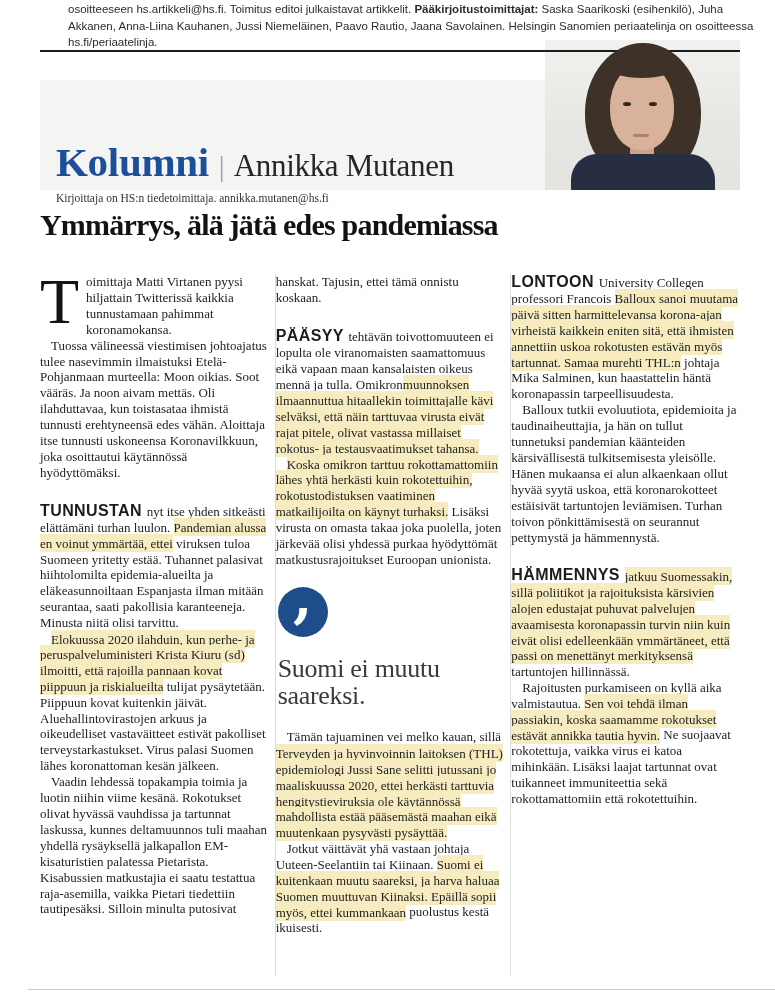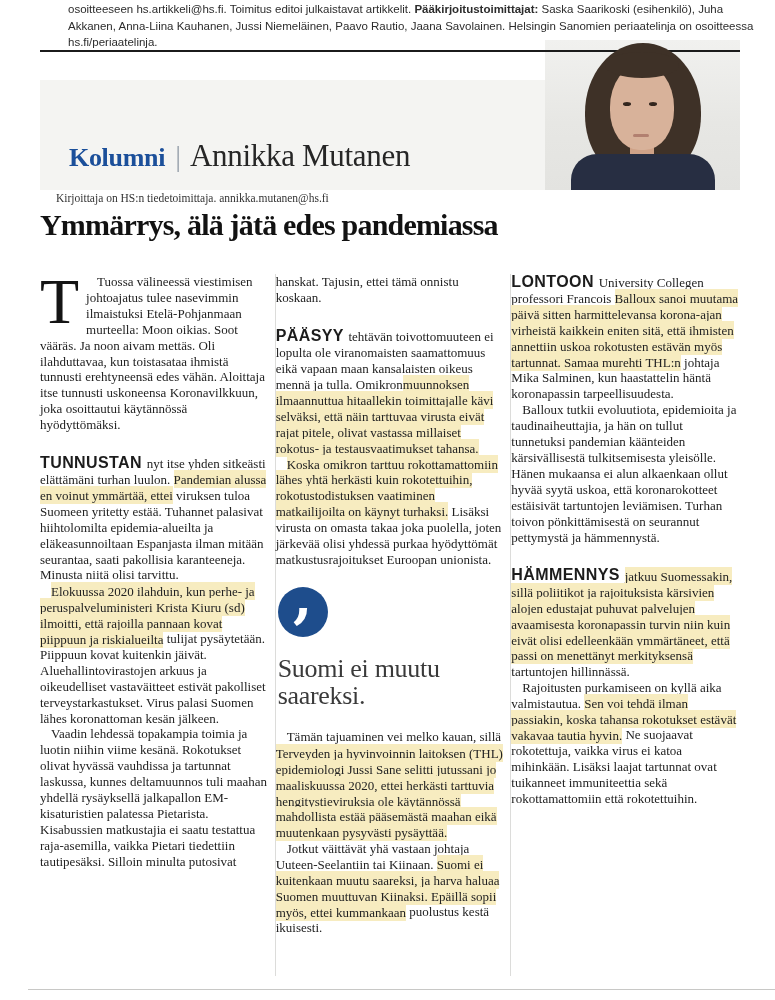--- a/index.html
+++ b/index.html
@@ -9,21 +9,21 @@
   
   .masthead{position:absolute;left:40px;top:1px;width:702px;
             font-family:"Liberation Sans",sans-serif;font-size:11.5px;line-height:16.5px;color:#2c2c2c;margin-left:28px;}
   .masthead p{margin:0;}
 
   
   .col-header{position:absolute;left:40px;top:40px;width:700px;height:150px;}
   .top-rule{position:absolute;left:0;right:0;top:10px;height:2px;background:#1b1b1b;z-index:1;}
   .banner{position:absolute;left:0;right:0;top:40px;bottom:0;background:#f4f4f2;}
   .kol-line{position:absolute;left:16px;top:58px;white-space:nowrap;}
-  .kolumni{font-size:26px;font-weight:bold;color:#1b4f9a;letter-spacing:-0.3px;margin-left:13px;}
+  .kolumni{font-size:41px;font-weight:bold;color:#1b4f9a;letter-spacing:-0.3px;}
   .kol-sep{font-size:29px;color:#9aa3ad;margin:0 9px 0 10px;font-weight:300;}
   .kol-author{font-size:31px;color:#262626;letter-spacing:-0.3px;}
   .byline{position:absolute;left:16px;top:112px;font-family:Liberation Serif, serif;
           font-size:11.5px;color:#333;}
 
   
   .photo{position:absolute;right:0;top:0;width:195px;height:150px;overflow:hidden;
          background:linear-gradient(180deg,#f1f1ef 0%,#e7e7e4 55%,#e3e3e0 100%);}
   .photo .hair{position:absolute;left:40px;top:3px;width:116px;height:134px;background:#3e3127;
                border-radius:50% 50% 40% 40% / 52% 52% 46% 46%;z-index:2;}
@@ -92,21 +92,21 @@
       <div class="eye r"></div>
       <div class="mouth"></div>
       <div class="shirt"></div>
     </div>
   </section>
 
   <h1 class="headline">Ymmärrys, älä jätä edes pandemiassa</h1>
 
   <main class="columns">
     <div class="col">
-        <p><span class="dc">T</span></p>
+        <p><span class="dc">T</span><span>oimittaja Matti Virtanen pyysi hiljattain Twitterissä kaikkia tunnustamaan pahimmat koronamokansa.</span></p>
         <p class="ind"><span>Tuossa välineessä viestimisen johtoajatus tulee nasevimmin ilmaistuksi Etelä-Pohjanmaan murteella: Moon oikias. Soot vääräs. Ja noon aivam mettäs. Oli ilahduttavaa, kun toistasataa ihmistä tunnusti erehtyneensä edes vähän. Aloittaja itse tunnusti uskoneensa Koronavilkkuun, joka osoittautui käytännössä hyödyttömäksi.</span></p>
         <p class="sp"><span class="lead">TUNNUSTAN </span><span>nyt itse yhden sitkeästi elättämäni turhan luulon. </span><span class="hl">Pandemian alussa en voinut ymmärtää, ettei</span><span> viruksen tuloa Suomeen yritetty estää. Tuhannet palasivat hiihtolomilta epidemia-alueilta ja eläkeasunnoiltaan Espanjasta ilman mitään seurantaa, saati pakollisia karanteeneja. Minusta niitä olisi tarvittu.</span></p>
         <p class="ind"><span class="hl">Elokuussa 2020 ilahduin, kun perhe- ja peruspalveluministeri Krista Kiuru (sd) ilmoitti, että rajoilla pannaan kovat piippuun ja riskialueilta</span><span> tulijat pysäytetään. Piippuun kovat kuitenkin jäivät. Aluehallintovirastojen arkuus ja oikeudelliset vastaväitteet estivät pakolliset terveystarkastukset. Virus palasi Suomen lähes koronattoman kesän jälkeen.</span></p>
         <p class="ind"><span>Vaadin lehdessä topakampia toimia ja luotin niihin viime kesänä. Rokotukset olivat hyvässä vauhdissa ja tartunnat laskussa, kunnes deltamuunnos tuli maahan yhdellä rysäyksellä jalkapallon EM-kisaturistien palatessa Pietarista. Kisabussien matkustajia ei saatu testattua raja-asemilla, vaikka Pietari tiedettiin tautipesäksi. Silloin minulta putosivat</span></p>
       </div>
     <div class="col">
         <p><span>hanskat. Tajusin, ettei tämä onnistu koskaan.</span></p>
         <p class="sp"><span class="lead">PÄÄSYY </span><span>tehtävän toivottomuuteen ei lopulta ole viranomaisten saamattomuus eikä vapaan maan kansalaisten oikeus mennä ja tulla. Omikron</span><span class="hl">muunnoksen ilmaannuttua hitaallekin toimittajalle kävi selväksi, että näin tarttuvaa virusta eivät rajat pitele, olivat vastassa millaiset rokotus- ja testausvaatimukset tahansa.</span></p>
         <p class="ind"><span class="hl">Koska omikron tarttuu rokottamattomiin lähes yhtä herkästi kuin rokotettuihin, rokotustodistuksen vaatiminen matkailijoilta on käynyt turhaksi.</span><span> Lisäksi virusta on omasta takaa joka puolella, joten järkevää olisi yhdessä purkaa hyödyttömät matkustusrajoitukset Euroopan unionista.</span></p>
         <div class="pullquote">
@@ -115,18 +115,18 @@
           </div>
           <div class="pq-text">Suomi ei muutu saareksi.</div>
         </div>
         <p class="ind"><span>Tämän tajuaminen vei melko kauan, sillä </span><span class="hl">Terveyden ja hyvinvoinnin laitoksen (THL) epidemiologi Jussi Sane selitti jutussani jo maaliskuussa 2020, ettei herkästi tarttuvia hengitystieviruksia ole käytännössä mahdollista estää pääsemästä maahan eikä muutenkaan pysyvästi pysäyttää.</span></p>
         <p class="ind"><span>Jotkut väittävät yhä vastaan johtaja Uuteen-Seelantiin tai Kiinaan. </span><span class="hl">Suomi ei kuitenkaan muutu saareksi, ja harva haluaa Suomen muuttuvan Kiinaksi. Epäillä sopii myös, ettei kummankaan</span><span> puolustus kestä ikuisesti.</span></p>
       </div>
     <div class="col">
         <p><span class="lead">LONTOON </span><span>University Collegen professori Francois </span><span class="hl">Balloux sanoi muutama päivä sitten harmittelevansa korona-ajan virheistä kaikkein eniten sitä, että ihmisten annettiin uskoa rokotusten estävän myös tartunnat. Samaa murehti THL:n</span><span> johtaja Mika Salminen, kun haastattelin häntä koronapassin tarpeellisuudesta.</span></p>
         <p class="ind"><span>Balloux tutkii evoluutiota, epidemioita ja taudinaiheuttajia, ja hän on tullut tunnetuksi pandemian käänteiden kärsivällisestä tulkitsemisesta yleisölle. Hänen mukaansa ei alun alkaenkaan ollut hyvää syytä uskoa, että koronarokotteet estäisivät tartuntojen leviämisen. Turhan toivon pönkittämisestä on seurannut pettymystä ja hämmennystä.</span></p>
         <p class="sp"><span class="lead">HÄMMENNYS </span><span class="hl">jatkuu Suomessakin, sillä poliitikot ja rajoituksista kärsivien alojen edustajat puhuvat palvelujen avaamisesta koronapassin turvin niin kuin eivät olisi edelleenkään ymmärtäneet, että passi on menettänyt merkityksensä</span><span> tartuntojen hillinnässä.</span></p>
-        <p class="ind"><span>Rajoitusten purkamiseen on kyllä aika valmistautua. </span><span class="hl">Sen voi tehdä ilman passiakin, koska tahansa rokotukset estävät vakavaa tautia hyvin.</span><span> Ne suojaavat rokotettuja, vaikka virus ei katoa mihinkään. Lisäksi laajat tartunnat ovat tuikanneet immuniteettia sekä rokottamattomiin että rokotettuihin.</span></p>
+        <p class="ind"><span>Rajoitusten purkamiseen on kyllä aika valmistautua. </span><span class="hl">Sen voi tehdä ilman passiakin, koska saamamme rokotukset estävät annikka tautia hyvin.</span><span> Ne suojaavat rokotettuja, vaikka virus ei katoa mihinkään. Lisäksi laajat tartunnat ovat tuikanneet immuniteettia sekä rokottamattomiin että rokotettuihin.</span></p>
       </div>
   </main>
 
   <div class="bottom-rule"></div>
 </div>
 
 </body></html>

